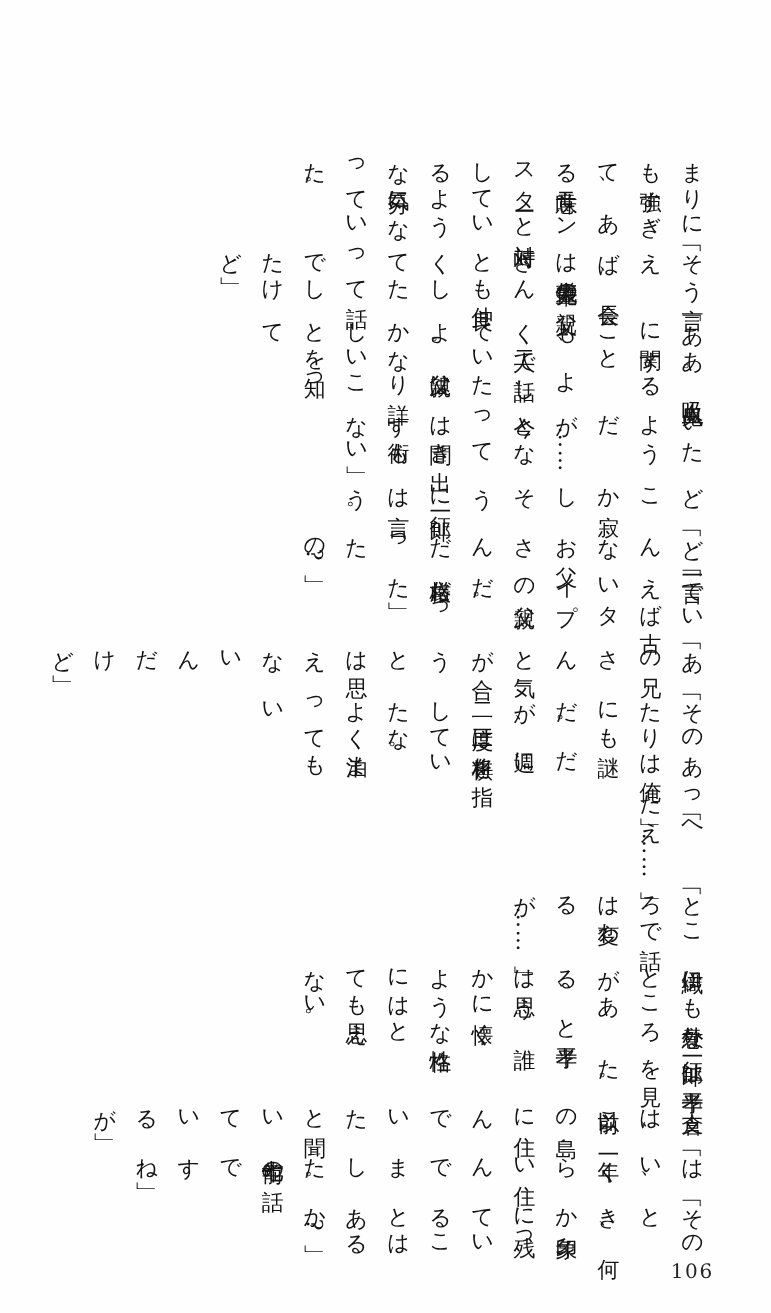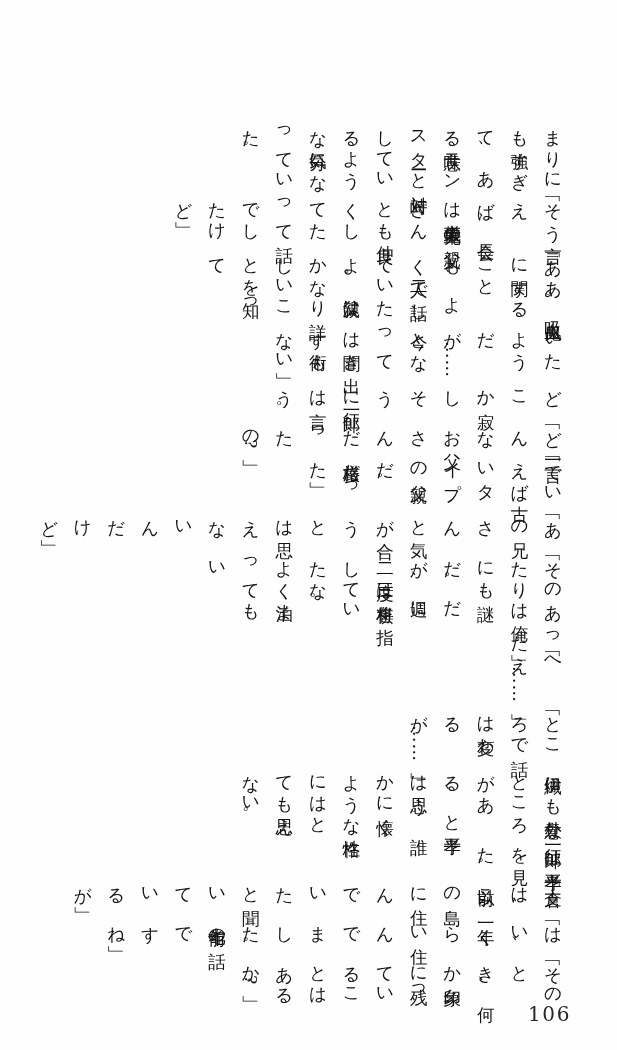--- a/index.html
+++ b/index.html
@@ -38,21 +38,21 @@
     white-space: pre-wrap;
   }
   .line {
     display: block;
     text-indent: 0;
   }
   .page-number {
     position: absolute;
     bottom: 24px;
     right: 46px;
-    font-size: 20px;
+    font-size: 16px;
     letter-spacing: 0.08em;
     color: #262626;
     font-family: "DejaVu Serif", "Liberation Serif", serif;
   }
 </style>
 </head>
 <body>
 
 <div class="page">
 

